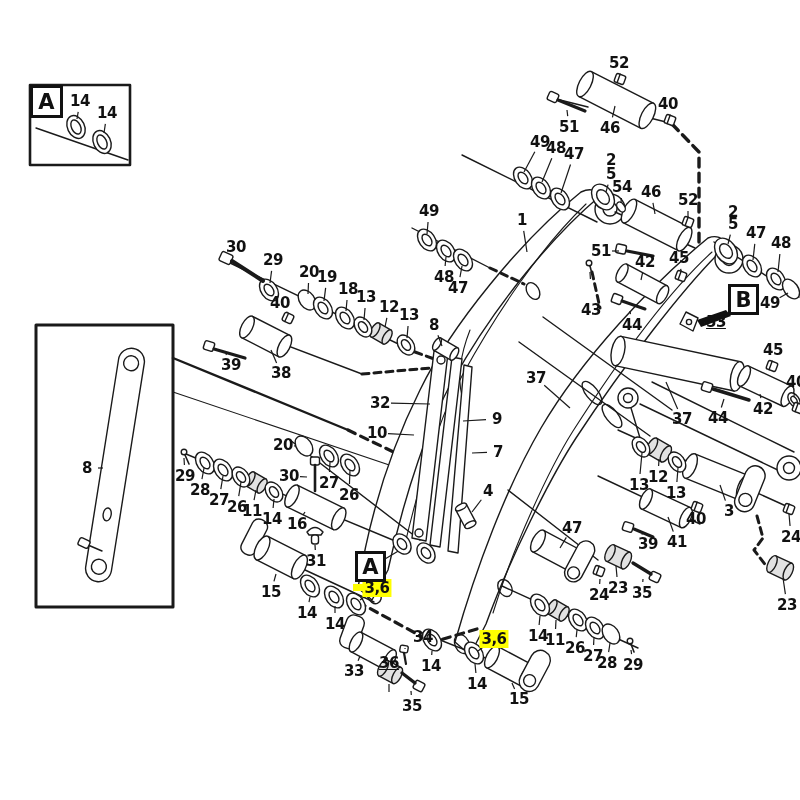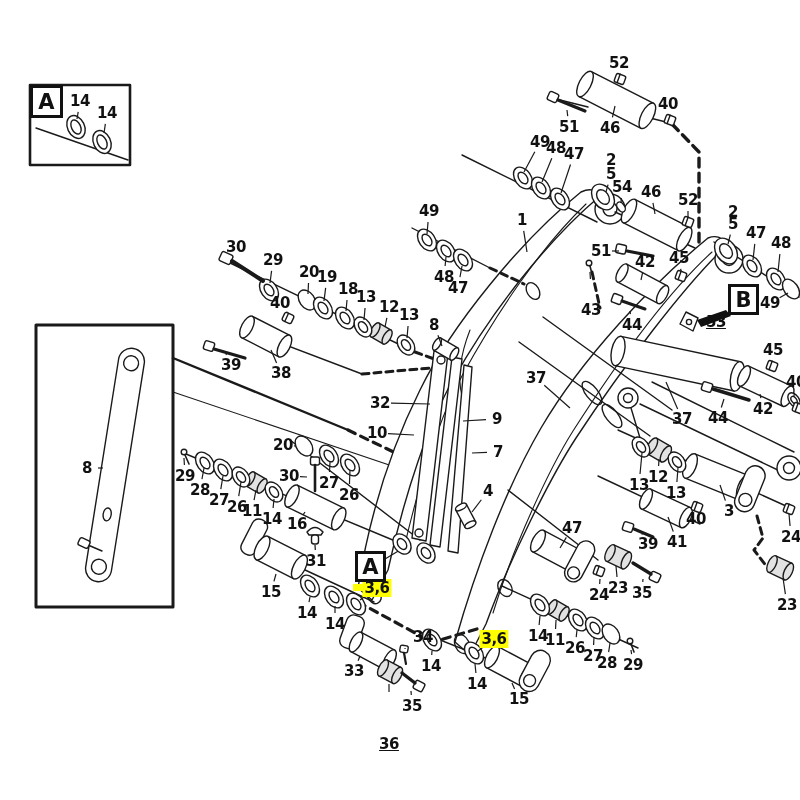--- a/index.html
+++ b/index.html
@@ -701,21 +701,21 @@
       <div class="callout hl" style="left: 494px; top: 639px;">3,6</div>
       <div class="callout" style="left: 555px; top: 640px;">11</div>
       <div class="callout" style="left: 575px; top: 648px;">26</div>
       <div class="callout" style="left: 593px; top: 656px;">27</div>
       <div class="callout" style="left: 607px; top: 663px;">28</div>
       <div class="callout" style="left: 633px; top: 665px;">29</div>
       <div class="callout" style="left: 431px; top: 666px;">14</div>
       <div class="callout" style="left: 354px; top: 671px;">33</div>
       <div class="callout" style="left: 477px; top: 684px;">14</div>
       <div class="callout" style="left: 519px; top: 699px;">15</div>
-      <div class="callout" style="left: 389px; top: 744px; text-decoration: underline;">36</div>
+      <div class="callout" style="left: 389px; top: 663px; text-decoration: underline;">36</div>
       <div class="callout" style="left: 412px; top: 706px;">35</div>
       <div class="callout" style="left: 80px; top: 101px;">14</div>
       <div class="callout" style="left: 107px; top: 113px;">14</div>
     </div>
 
 <div class="letterbox" style="left: 30px; top: 85px; width: 33px; height: 33px;">A</div>
 <div class="letterbox" style="left: 355px; top: 551px; width: 31px; height: 31px;">A</div>
 <div class="letterbox" style="left: 728px; top: 284px; width: 31px; height: 31px;">B</div>
 <div id="a-underbar" style="left: 353px; top: 584px; width: 36px; height: 7px;"></div>
 

